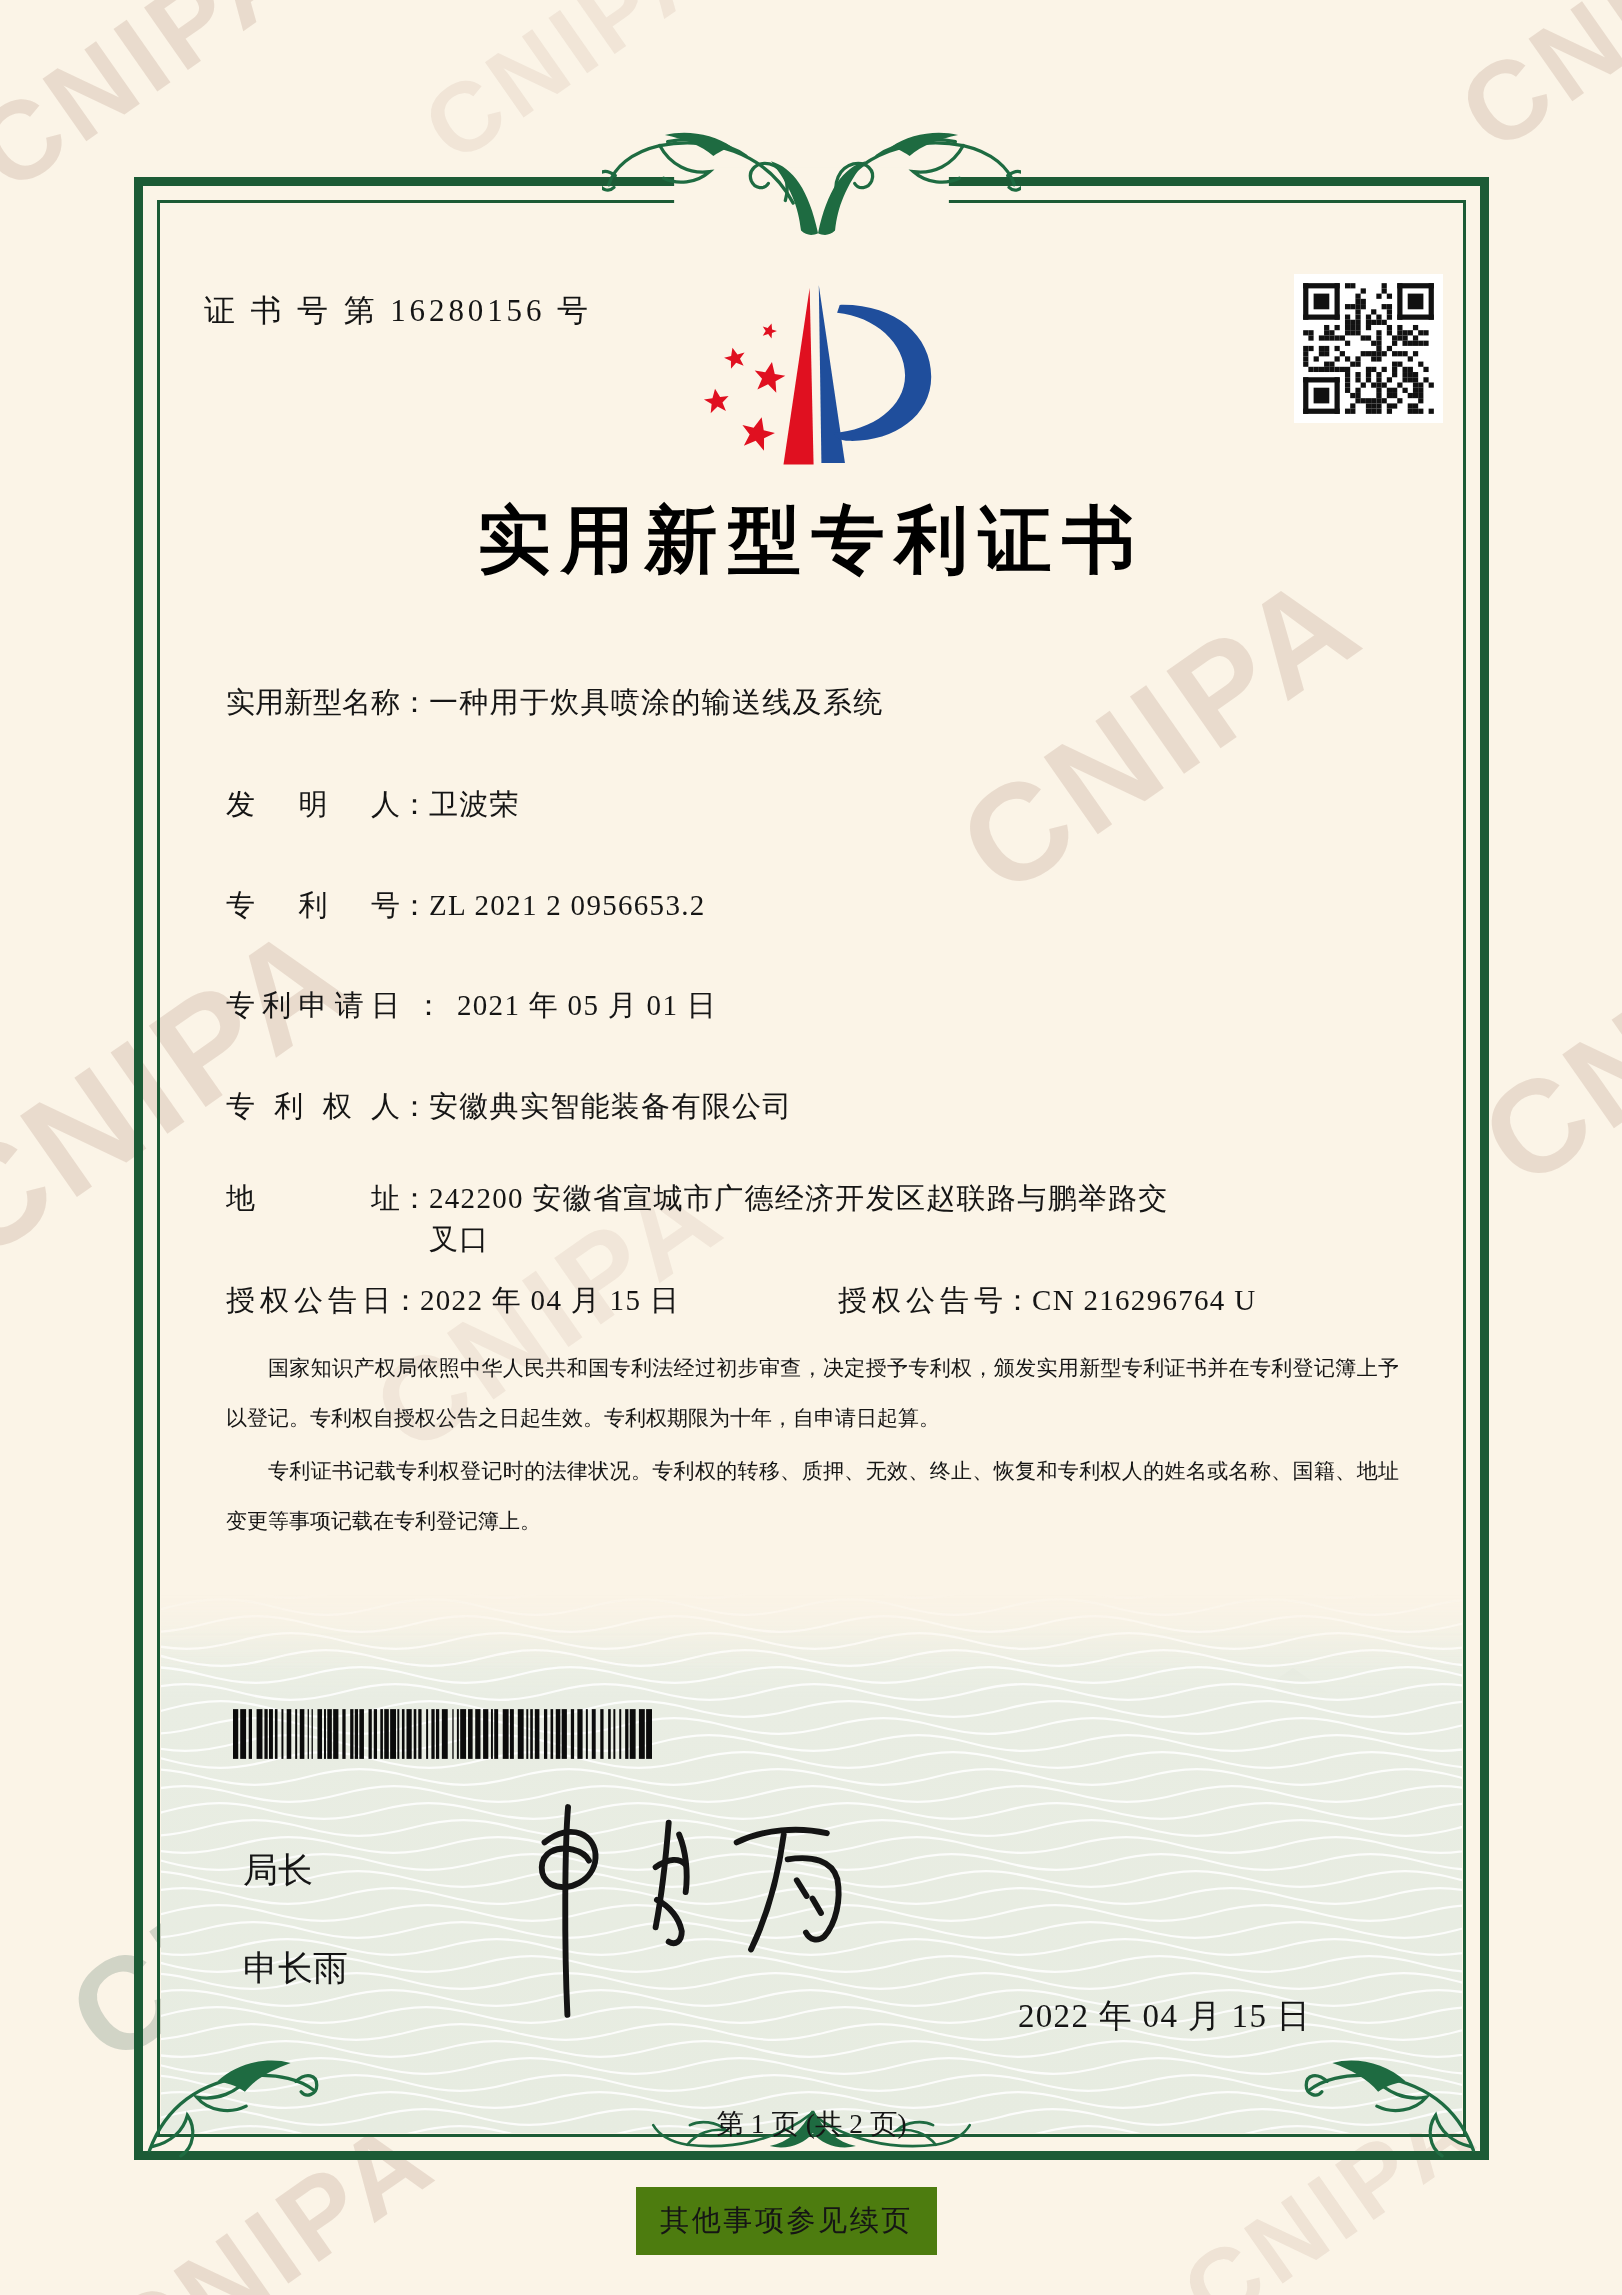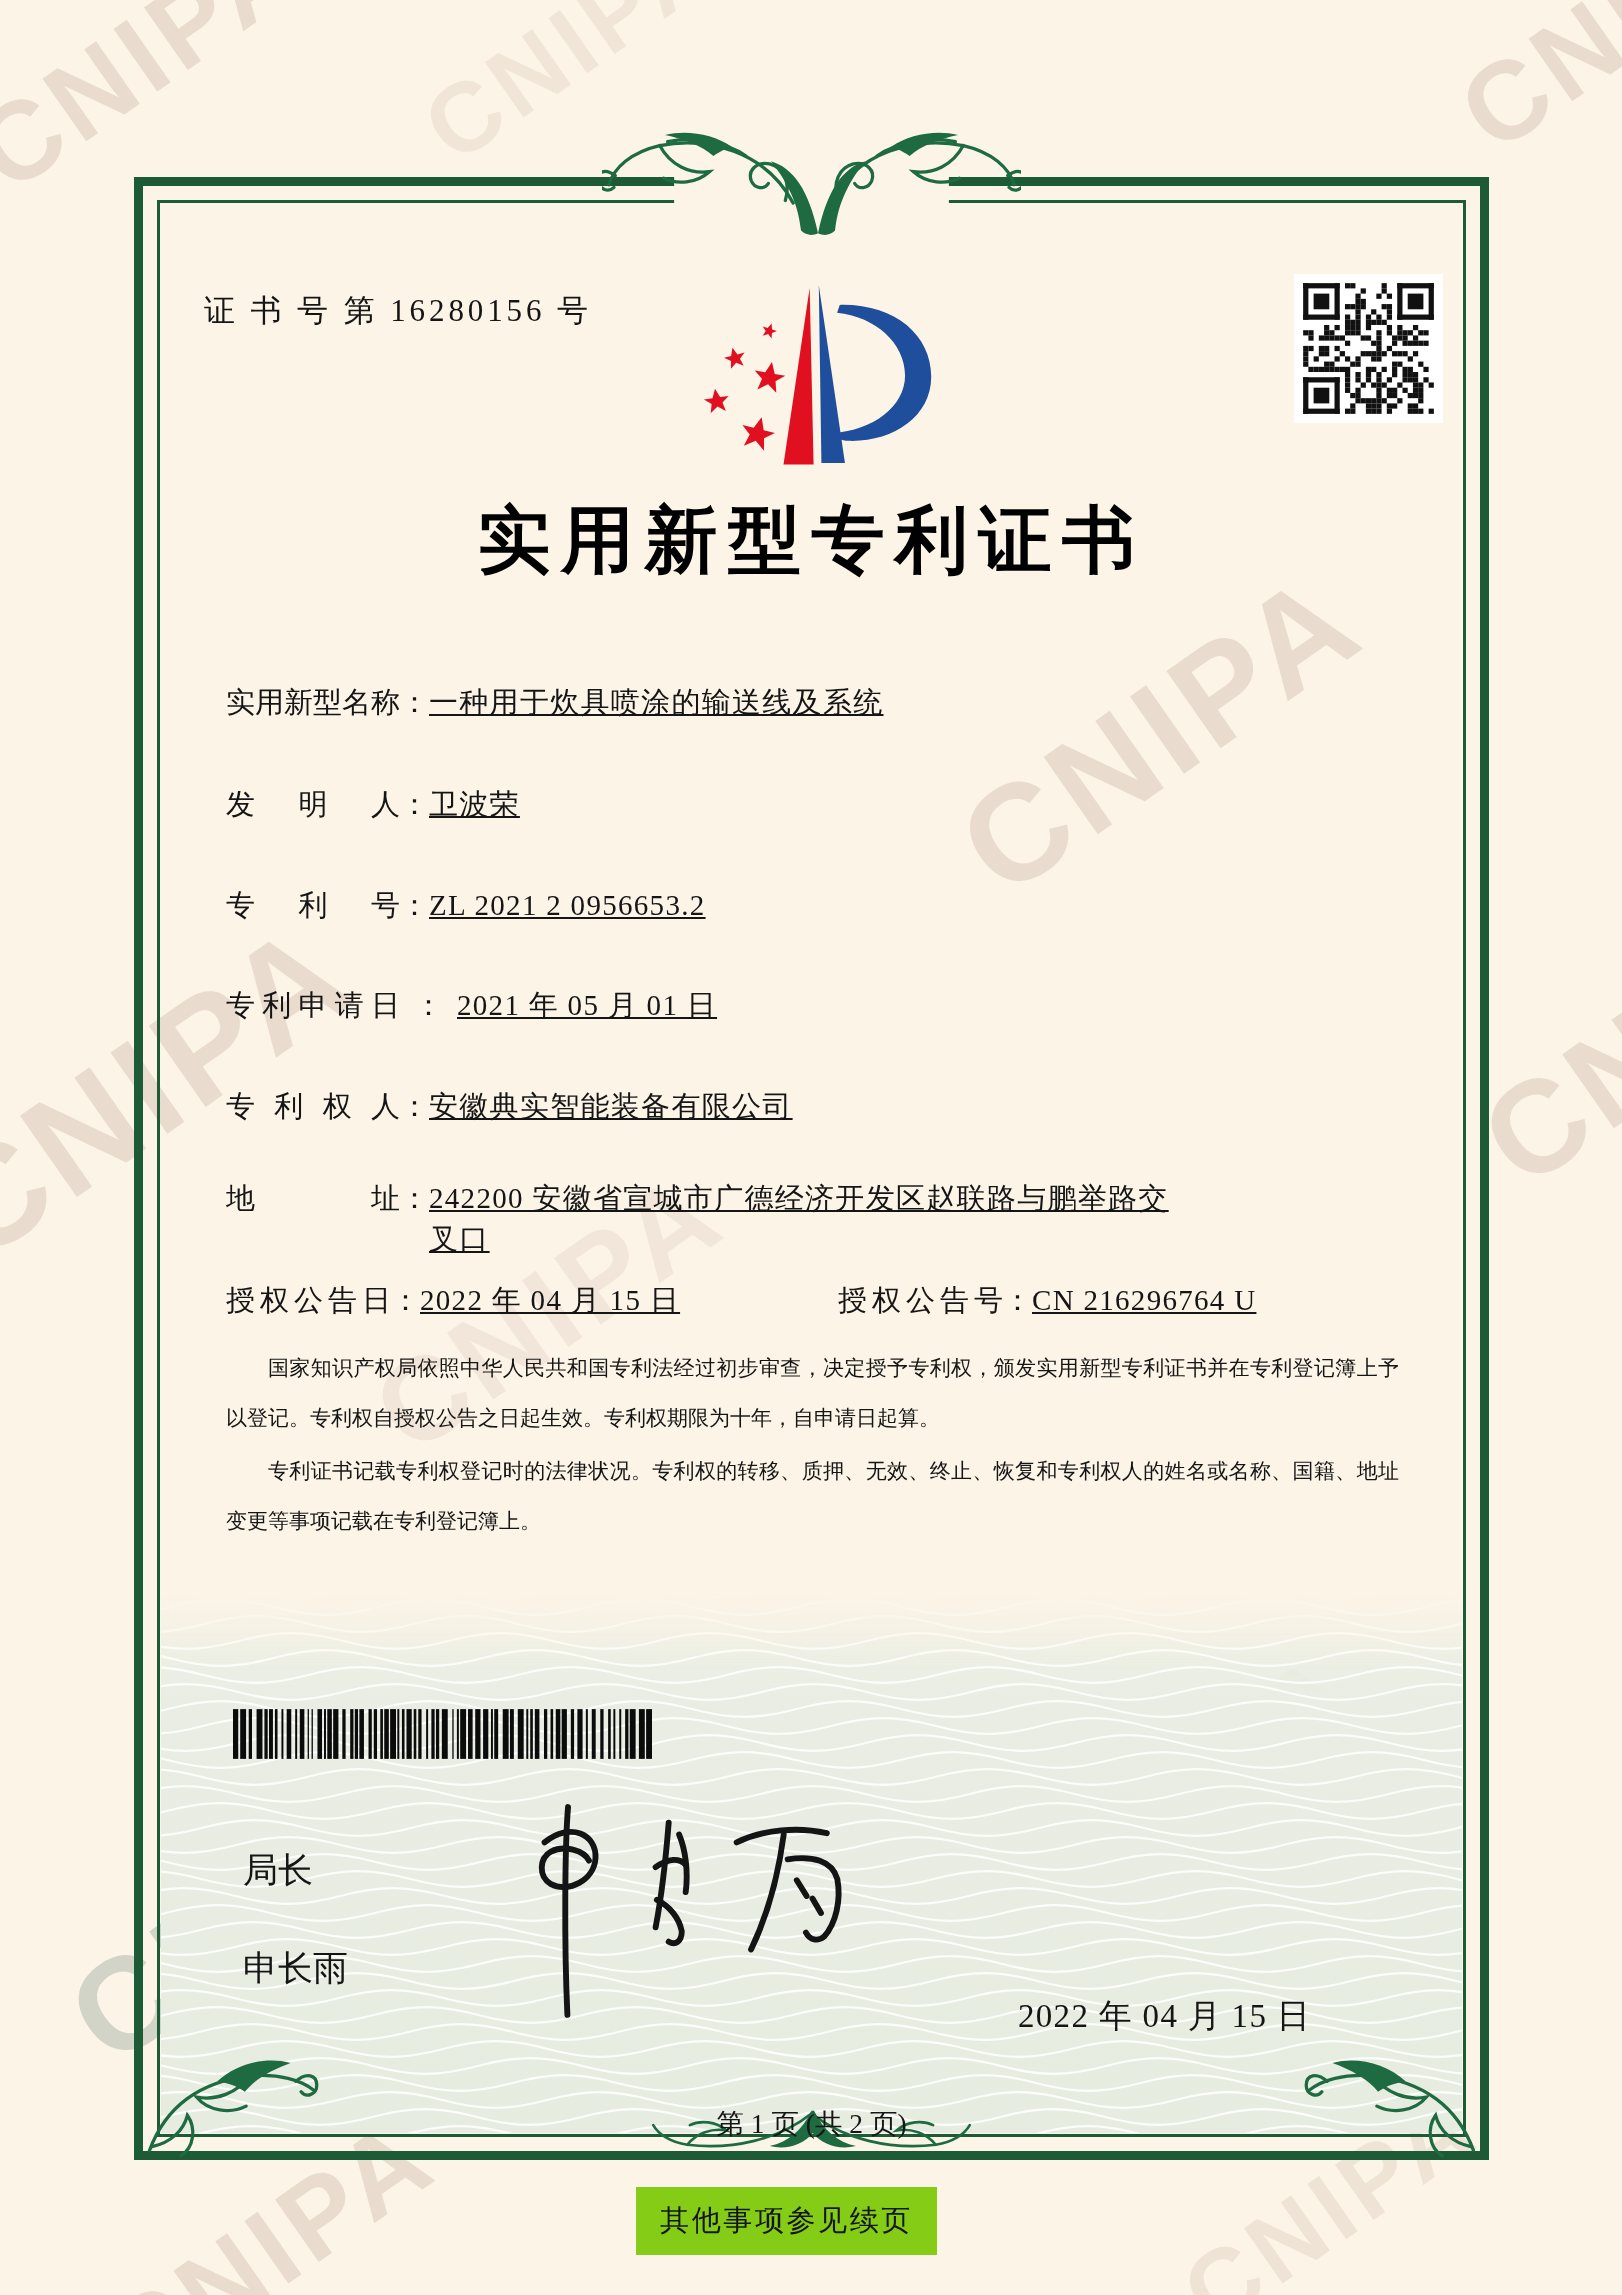--- a/index.html
+++ b/index.html
@@ -46,39 +46,39 @@
   .qr{position:absolute;left:1294px;top:274px;width:149px;height:149px;background:#ffffff;}
   .title{
     position:absolute;left:0;top:492px;width:100%;text-align:center;
     font-size:73px;font-weight:bold;letter-spacing:10.5px;color:#000000;
   }
 
   
   .frow{position:absolute;left:226px;display:flex;font-size:29px;line-height:41px;}
   .flabel{display:inline-block;width:174px;text-align:justify;text-align-last:justify;flex:none;}
   .fcolon{flex:none;}
-  .fvalue{letter-spacing:1.3px;text-decoration:underline;}
+  .fvalue{letter-spacing:1.3px;}
   .frow.addr .fvalue{width:753px;}
   .grant-group{position:absolute;display:flex;font-size:29px;line-height:41px;}
   .grant-group .flabel{width:165px;}
 
   
   .paras{position:absolute;left:226px;top:1343px;width:1173px;
     font-size:21px;line-height:50px;text-align:justify;}
   .paras p{margin:0 0 2.6px 0;text-indent:2em;}
 
   
   .barcode{position:absolute;left:233px;top:1709px;width:419px;height:50px;}
   .officer{position:absolute;left:243px;top:1853px;font-size:35px;line-height:1;}
   .officer .name{margin-top:63px;}
   .signature{position:absolute;left:504px;top:1794px;width:366px;height:236px;}
   .issue-date{position:absolute;left:1018px;top:1994px;font-size:33px;letter-spacing:1.3px;}
   .page-indicator{position:absolute;left:0;top:2106px;width:100%;text-align:center;font-size:27.5px;}
   .footer-note-box{
-    position:absolute;left:636px;top:2187px;width:301px;height:68px;background:#84cc16;
+    position:absolute;left:636px;top:2187px;width:301px;height:68px;background:#4d7c0f;
     display:flex;align-items:center;justify-content:center;
   }
   .footer-note-box .txt{font-size:29px;letter-spacing:2.6px;}
 
   
   .orn{position:absolute;}
   .orn svg{display:block;width:100%;height:100%;}
 </style>
 </head>
 <body>

